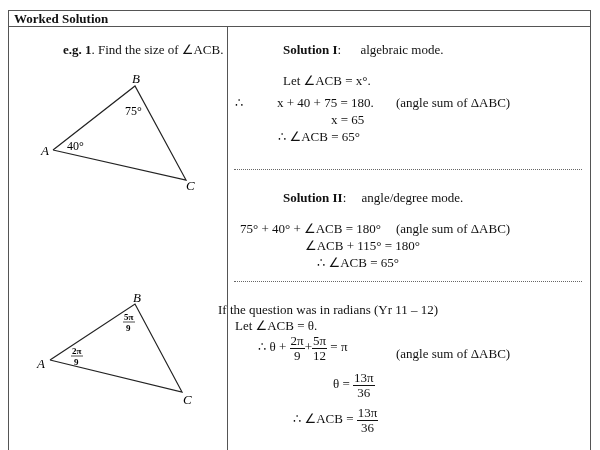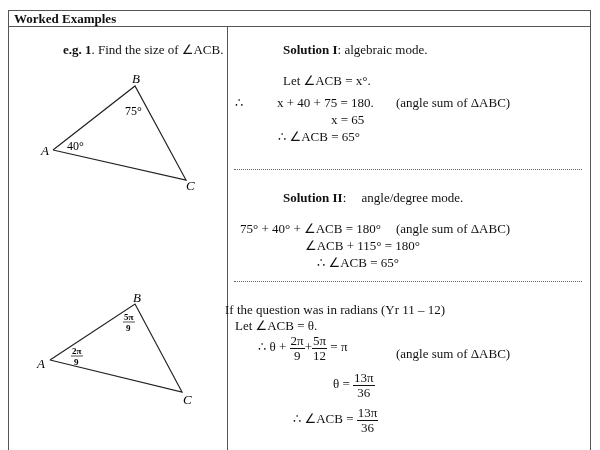--- a/index.html
+++ b/index.html
@@ -20,21 +20,21 @@
   .frac { display:inline-block; vertical-align:middle; text-align:center; line-height:1.05; }
   .frac .n { display:block; border-bottom:1px solid #111; padding:0 1px; }
   .frac .d { display:block; padding:0 1px; }
   svg text { font-family:"Liberation Serif", serif; }
 </style>
 </head>
 <body>
 
 <div class="frame"></div>
 <div class="hdr">
-  <span>Worked Examples</span>
+  <span>Worked Solution</span>
 </div>
 <div class="divider"></div>
 
 <div class="abs" style="left:15px;top:42px;">
   <span class="b">e.g. 1</span><span>. Find the size of ∠</span><span class="i">ACB</span><span>.</span>
 </div>
 
 <svg class="abs" style="left:0;top:70px;" width="226" height="130">
   <polyline points="53,80 135,16 186,110 53,80" fill="none" stroke="#222" stroke-width="1.2"></polyline>
   <text x="41" y="85" font-size="13" font-style="italic">A</text>
@@ -52,41 +52,41 @@
   <text x="52" y="74" font-size="9" font-weight="bold">2π</text>
   <line x1="51" y1="76" x2="63" y2="76" stroke="#222" stroke-width="0.8"></line>
   <text x="54" y="85" font-size="9" font-weight="bold">9</text>
   <text x="104" y="40" font-size="9" font-weight="bold">5π</text>
   <line x1="103" y1="42" x2="115" y2="42" stroke="#222" stroke-width="0.8"></line>
   <text x="106" y="51" font-size="9" font-weight="bold">9</text>
 </svg>
 
 <div class="abs" style="left:235px;top:42px;">
   <span class="b">Solution I</span><span>:</span>
-  <span class="i" style="margin-left:0;">algebraic mode.</span>
+  <span class="i" style="margin-left:16px;">algebraic mode.</span>
 </div>
 <div class="abs" style="left:235px;top:73px;margin-left:48px;">Let ∠ACB = x°.</div>
 <div class="abs" style="left:235px;top:95px;">∴</div>
 <div class="abs" style="left:277px;top:95px;">x + 40 + 75 = 180.</div>
 <div class="abs" style="left:396px;top:95px;">(angle sum of ΔABC)</div>
 <div class="abs" style="left:331px;top:112px;">x = 65</div>
 <div class="abs" style="left:278px;top:129px;">∴   ∠ACB = 65°</div>
 <div class="dots" style="top:169px;"></div>
 
 <div class="abs" style="left:235px;top:190px;">
   <span class="b">Solution II</span><span>:</span>
   <span class="i" style="margin-left:12px;text-align:right;">angle/degree mode.</span>
 </div>
 <div class="abs" style="left:240px;top:221px;">75° + 40° + ∠ACB = 180°</div>
 <div class="abs" style="left:396px;top:221px;">(angle sum of ΔABC)</div>
 <div class="abs" style="left:305px;top:238px;">∠ACB + 115° = 180°</div>
 <div class="abs" style="left:317px;top:255px;">∴   ∠ACB = 65°</div>
 <div class="dots" style="top:281px;"></div>
 
-<div class="abs" style="left:225px;top:302px;">
+<div class="abs" style="left:218px;top:302px;">
   <span>If the question was in </span><span class="i">radians</span><span> (Yr 11 – 12)</span>
 </div>
 <div class="abs" style="left:235px;top:318px;text-align:center;">Let ∠ACB = θ.</div>
 
 <div class="abs" style="left:258px;top:334px;">
   <span>∴  θ +</span>
   <span class="frac"><span class="n">2π</span><span class="d">9</span></span><span>+</span><span class="frac"><span class="n">5π</span><span class="d">12</span></span>
   <span>= π</span>
 </div>
 <div class="abs" style="left:396px;top:346px;">(angle sum of ΔABC)</div>

